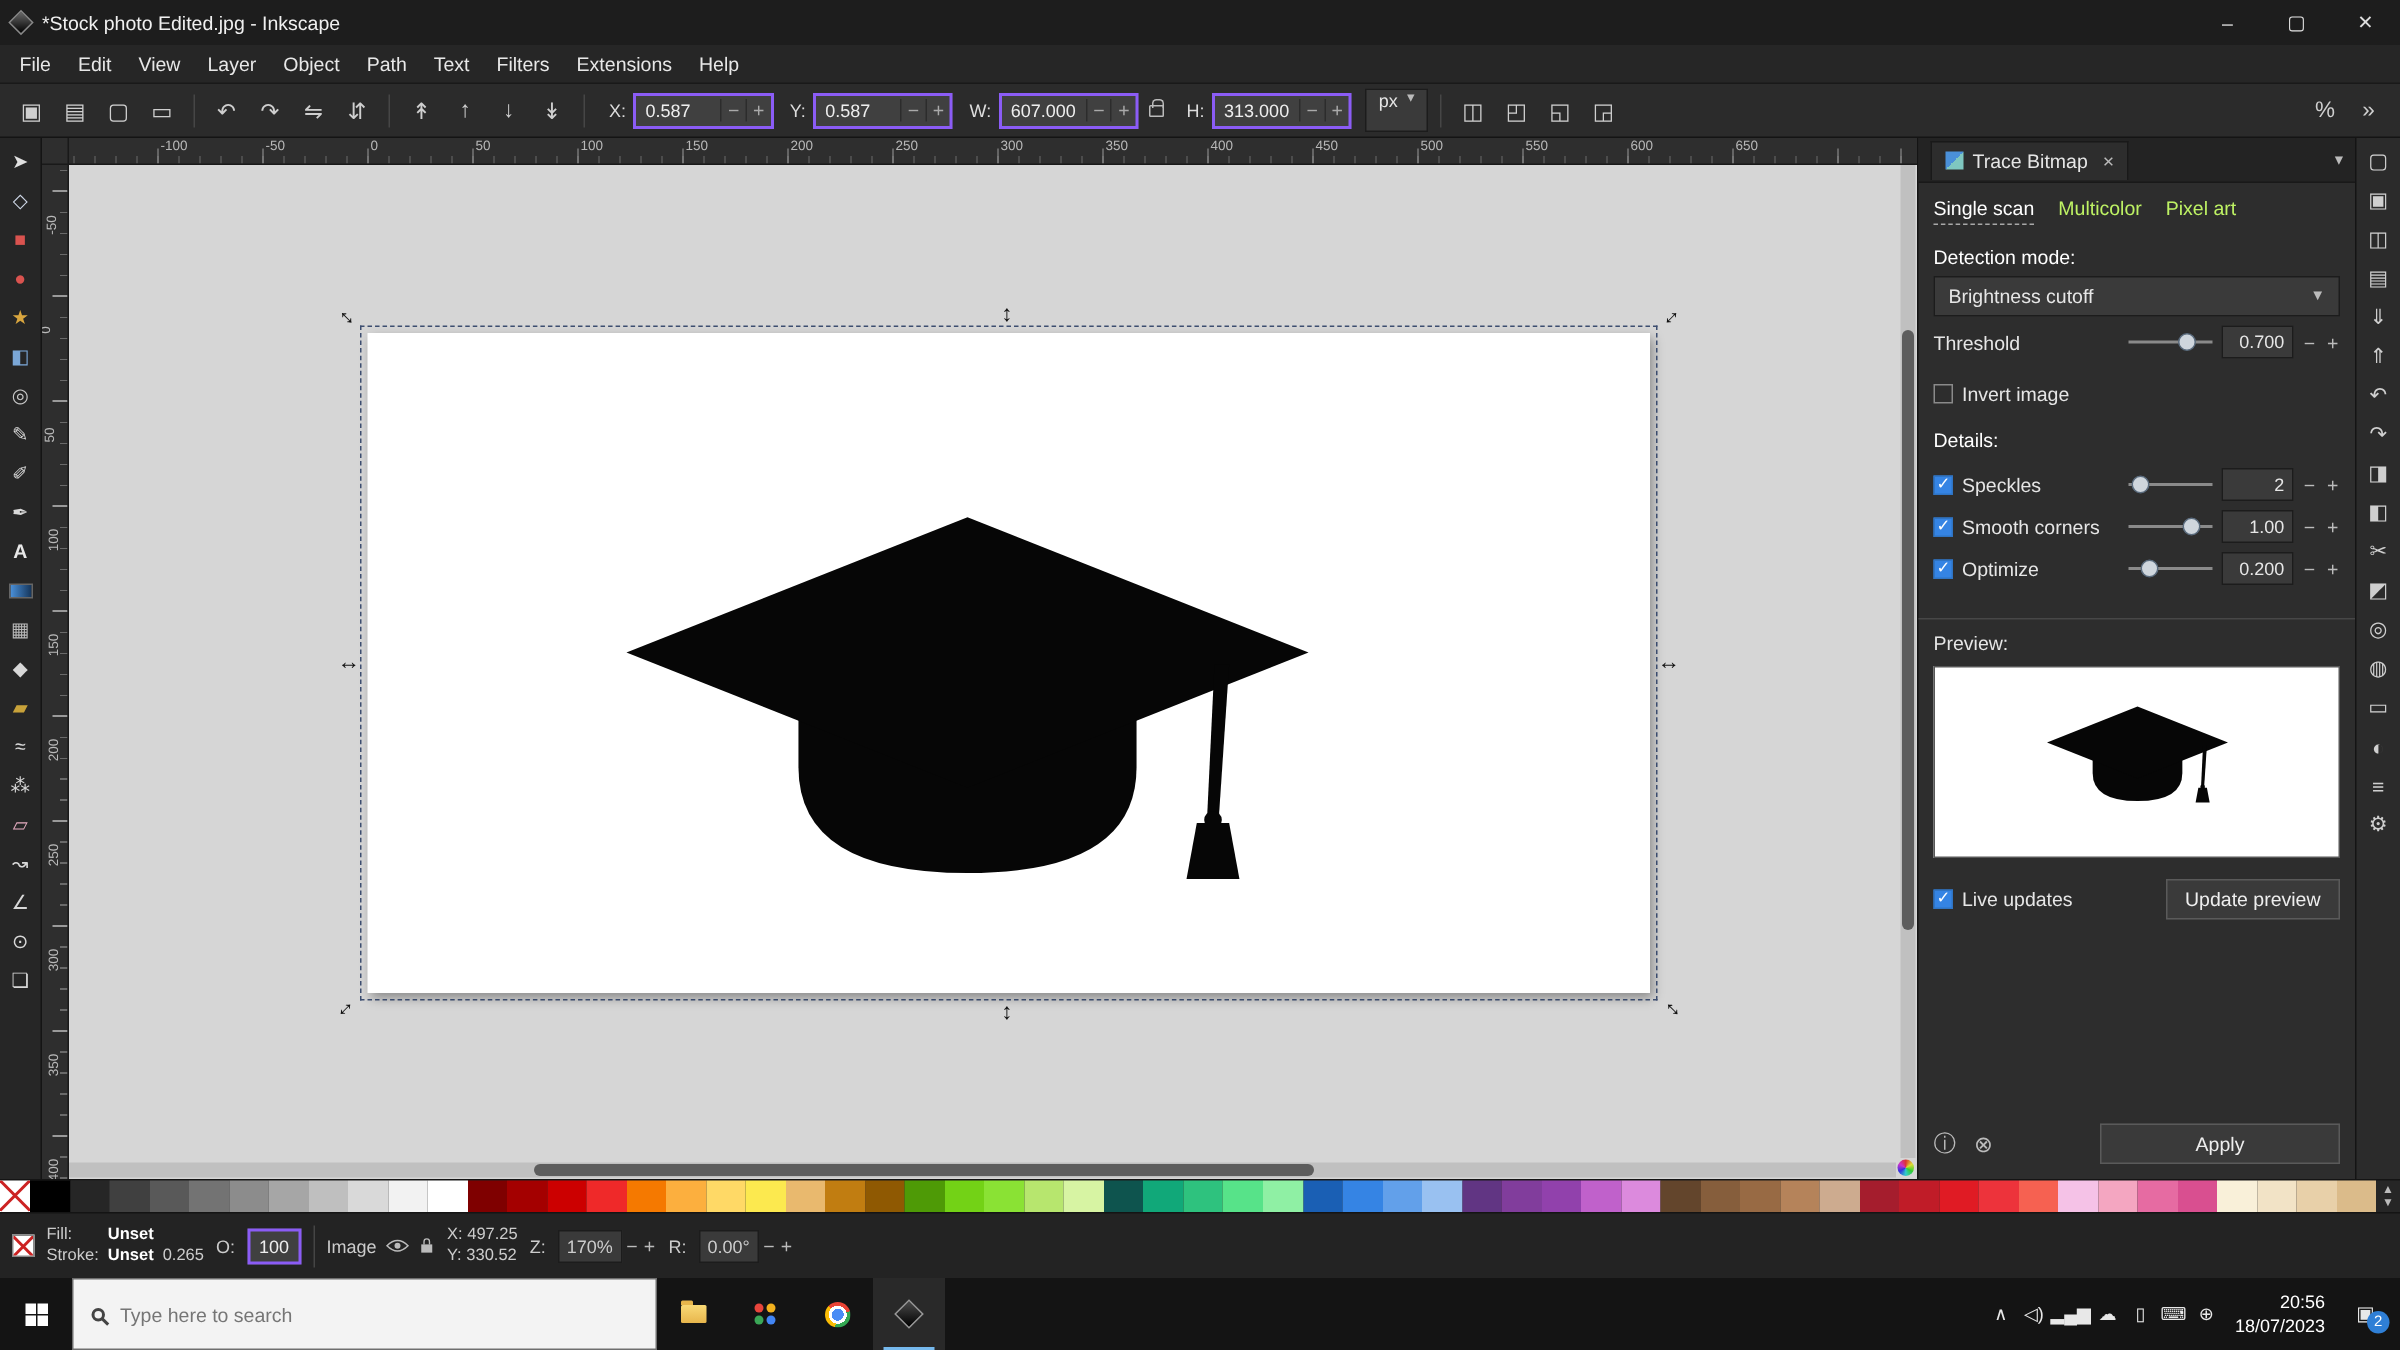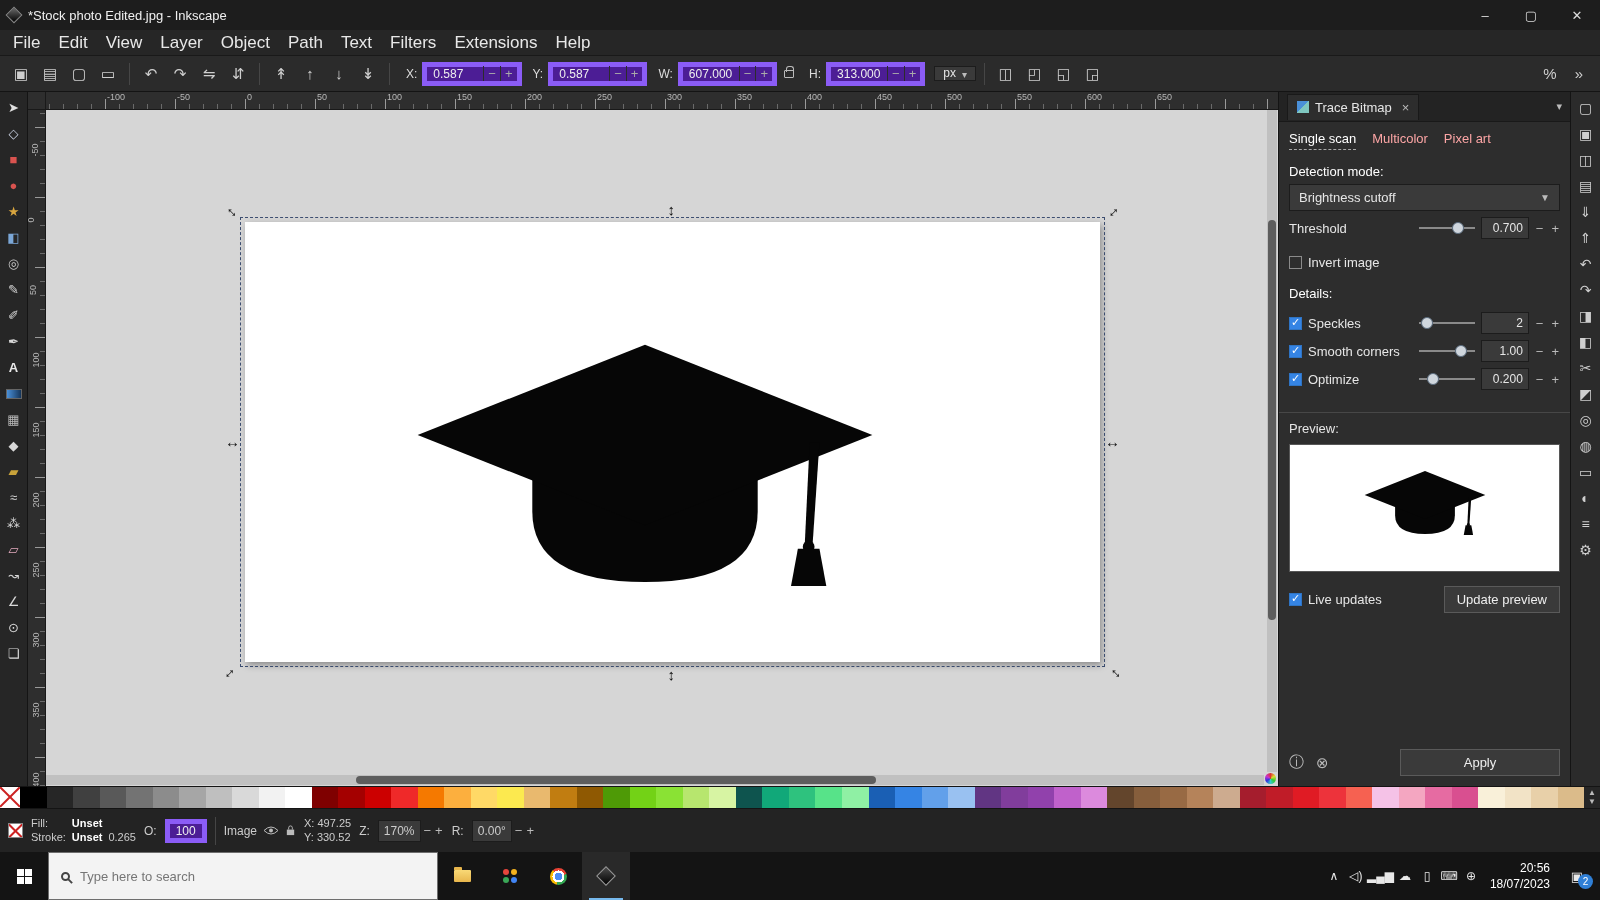--- a/index.html
+++ b/index.html
@@ -8,31 +8,31 @@
 
 
 .titlebar{height:30px;background:#1d1d1d;display:flex;align-items:center;padding-left:8px;gap:8px}
 .app-logo{width:12px;height:12px;background:linear-gradient(135deg,#6a6a6a,#000);transform:rotate(45deg);border:1px solid #888;flex:none}
 .title-text{font-size:13px;color:#f0f0f0}
 .win-controls{margin-left:auto;display:flex;height:100%}
 .win-btn{width:46px;height:100%;display:flex;align-items:center;justify-content:center;color:#ddd;font-size:13px}
 
 
 .menubar{height:26px;background:#262626;display:flex;align-items:center;padding-left:4px;border-bottom:1px solid #191919}
-.menu-item{padding:4px 9px;font-size:17px;color:#e8e8e8}
+.menu-item{padding:4px 9px;font-size:13px;color:#e8e8e8}
 
 
 .cmdbar{height:36px;background:#2b2b2b;border-bottom:1px solid #141414;display:flex;align-items:center;padding:0 8px;gap:3px}
 .tb-btn{width:26px;height:26px;display:flex;align-items:center;justify-content:center;color:#cfcfcf;font-size:15px;border-radius:3px;flex:none}
 .tb-sep{width:1px;height:22px;background:#464646;margin:0 5px;flex:none}
 .fld-label{font-size:12px;color:#ddd;margin:0 2px 0 8px;flex:none}
-.spin{display:flex;align-items:center;background:#4c1d95;border:5px solid #8b5cf6;height:24px;flex:none}
+.spin{display:flex;align-items:center;background:#404040;border:2px solid #8b5cf6;height:24px;flex:none}
 .spin .v{min-width:56px;padding:0 6px;font-size:12px;color:#eee}
 .spin .sb{color:#aaa;font-size:13px;padding:0 4px;border-left:1px solid #2c2c2c}
-.unit{display:flex;align-items:flex-end;background:#3a3a3a;border:1px solid #1c1c1c;height:15px;padding:0 8px;gap:6px;font-size:12px;margin-left:6px;flex:none}
+.unit{display:flex;align-items:flex-start;background:#3a3a3a;border:1px solid #1c1c1c;height:29px;padding:0 8px;gap:6px;font-size:12px;margin-left:6px;flex:none}
 .lock-ico{width:10px;height:8px;border:1px solid #bbb;border-radius:1px;position:relative;margin:0 4px;flex:none}
 .lock-ico::before{content:"";position:absolute;left:1px;top:-5px;width:6px;height:5px;border:1px solid #bbb;border-bottom:none;border-radius:3px 3px 0 0}
 #tb-right{margin-left:auto;display:flex;align-items:center;gap:3px}
 
 
 .main{display:flex;height:694px}
 .toolbox{width:28px;background:#262626;border-right:1px solid #141414;display:flex;flex-direction:column;align-items:center;padding-top:3px;gap:1px}
 .tool-btn{width:24px;height:25px;display:flex;align-items:center;justify-content:center}
 .tglyph{font-size:13px;line-height:1}
 .grad-ico{width:16px;height:10px;background:linear-gradient(90deg,#4a90d9,#15355a);border:1px solid #666}
@@ -63,21 +63,21 @@
 .cms-icon{position:absolute;right:2px;bottom:2px;width:11px;height:11px;border-radius:50%;background:conic-gradient(#d33,#dd3,#3c3,#3cc,#33d,#c3c,#d33)}
 
 
 .panel{width:292px;background:#2d2d2d;border-left:1px solid #141414;display:flex;flex-direction:column;padding:0 10px 10px}
 .panel-head{height:30px;display:flex;align-items:center;margin:0 -10px;padding:0 8px;background:#232323;border-bottom:1px solid #191919}
 .panel-tab{display:flex;align-items:center;gap:6px;background:#2d2d2d;padding:5px 9px;border:1px solid #191919;border-bottom:none;font-size:13px}
 .bitmap-ico{width:12px;height:12px;background:linear-gradient(135deg,#4a90d9 50%,#7fc7c0 50%);flex:none}
 .panel-close{color:#bbb;margin-left:4px}
 .panel-caret{margin-left:auto;color:#bbb;font-size:11px}
 .tabs{display:flex;gap:16px;margin:9px 0 7px;font-size:13px}
-.tab{color:#fca5a5;padding-bottom:3px}
+.tab{color:#bef264;padding-bottom:3px}
 .tab.active{color:#fff;border-bottom:1px dashed #a8a8a8}
 .sec-label{font-weight:normal;color:#fff;margin:7px 0 5px;font-size:13px}
 .dropdown{display:flex;align-items:center;background:#3a3a3a;border:1px solid #1c1c1c;height:27px;padding:0 9px;font-size:13px}
 .dd-arrow{margin-left:auto;color:#bbb;font-size:10px}
 .row{display:flex;align-items:center;gap:6px;margin:6px 0;min-height:22px}
 .lbl{font-size:13px;color:#e6e6e6}
 .grow{flex:1}
 .slider{position:relative;width:56px;height:14px;flex:none}
 .slider::before{content:"";position:absolute;left:0;right:0;top:6px;height:2px;background:#8a8a8a}
 .knob{position:absolute;top:1px;width:12px;height:12px;border-radius:50%;background:#cfd6dd;border:1px solid #5a6b7d}

